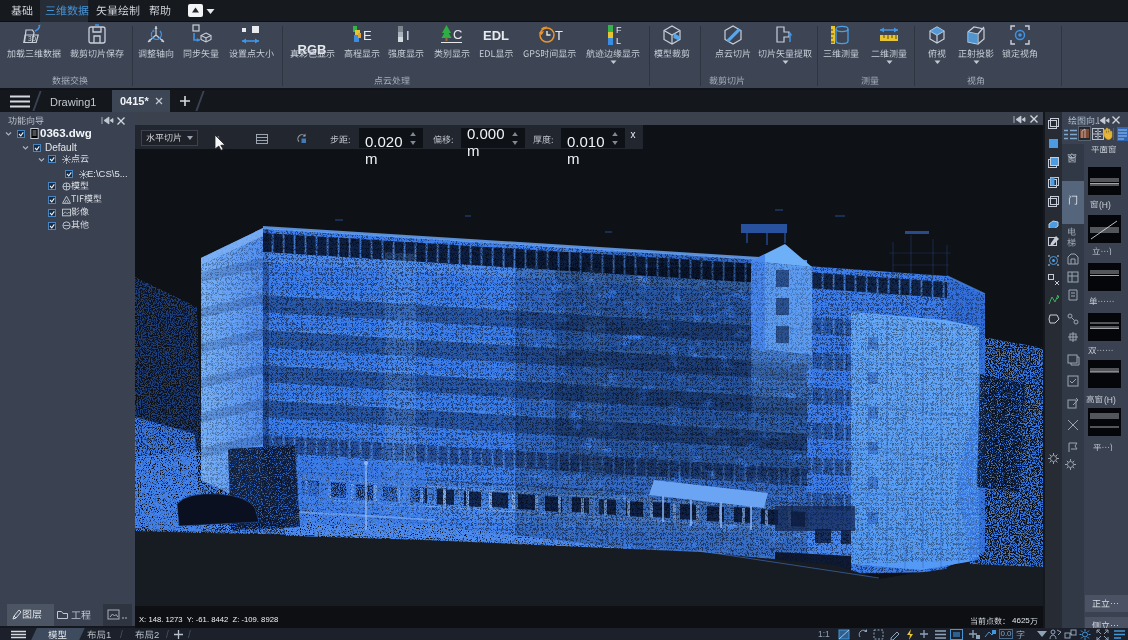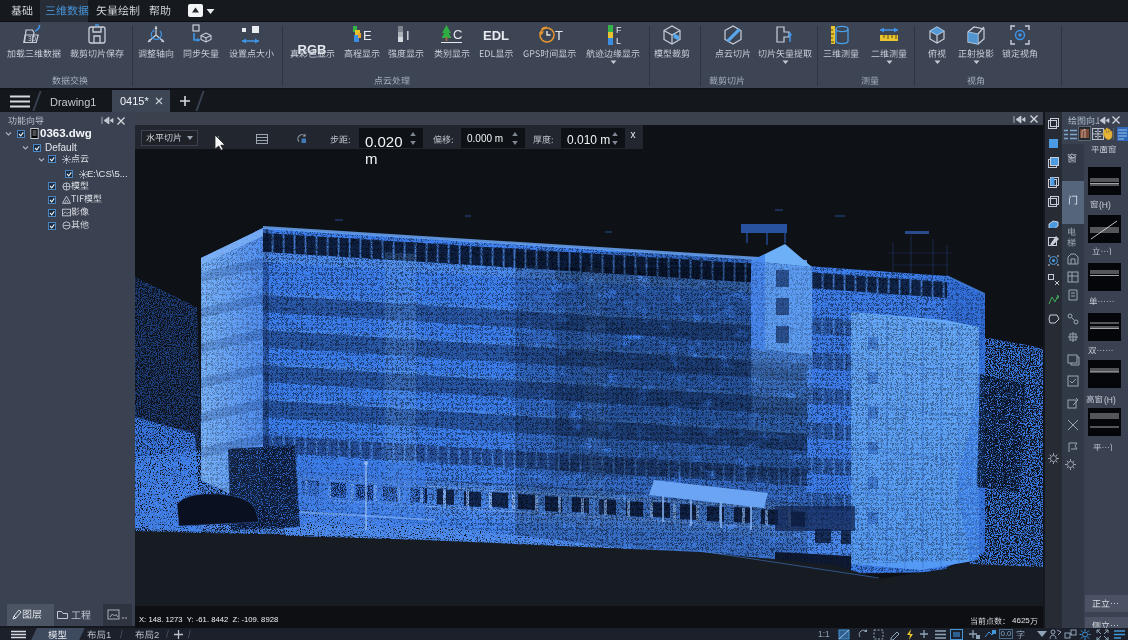--- a/index.html
+++ b/index.html
@@ -535,21 +535,21 @@
       <use href="#u89d2" transform="translate(3000,880) scale(1,-1)"></use>
     </svg>
   </div>
 <div class="ab" style="left:0px;top:90px;width:1128px;height:22px;background:#14171c"></div>
 <svg class="ab" style="left:10px;top:95px" width="20" height="13">
     <path d="M0 1.5h20M0 6.5h20M0 11.5h20" stroke="#d6dae0" stroke-width="1.8"></path>
   </svg>
 <div class="ab" style="left:36px;top:91px;width:2px;height:20px;background:#3a4352;transform:skewX(-20deg)"></div>
 <div class="ab" style="left:50px;top:96px;width:60px;height:12px;color:#c3c9d1;font-size:11px">Drawing1</div>
 <div class="ab" style="left:112px;top:90px;width:58px;height:22px;background:#3d4655"></div>
-<div class="ab" style="left:120px;top:95px;width:40px;height:12px;color:#f0f3f6;font-size:11px;font-weight:normal">0415*</div>
+<div class="ab" style="left:120px;top:95px;width:40px;height:12px;color:#f0f3f6;font-size:11px;font-weight:bold">0415*</div>
 <svg class="ab" style="left:155px;top:97px" width="8" height="8">
     <path d="M1 1l6 6M7 1l-6 6" stroke="#c3c9d1" stroke-width="1.2"></path>
   </svg>
 <svg class="ab" style="left:179px;top:95px" width="12" height="12">
     <path d="M6 1v10M1 6h10" stroke="#d6dae0" stroke-width="1.6"></path>
   </svg>
 <div class="ab" style="left:199px;top:91px;width:2px;height:20px;background:#3a4352;transform:skewX(-20deg)"></div>
 <div class="ab" style="left:0px;top:112px;width:135px;height:514px;background:#3a4150"></div>
 <svg style="position:absolute;left:8px;top:116px;" width="36.0" height="9" viewBox="0 0 4000 1000" fill="#c6ccd5">
     <use href="#u529f" transform="translate(0,880) scale(1,-1)"></use>
@@ -928,32 +928,32 @@
 <svg class="ab" style="left:409px;top:131px" width="8" height="15">
     <path d="M4 1L6.8 5H1.2z" fill="#7f8894"></path>
     <path d="M4 14L1.2 10h5.6z" fill="#7f8894"></path>
   </svg>
 <svg style="position:absolute;left:433px;top:134.5px;" width="20.5" height="9" viewBox="0 0 2278 1000" fill="#c3c9d2">
     <use href="#u504f" transform="translate(0,880) scale(1,-1)"></use>
     <use href="#u79fb" transform="translate(1000,880) scale(1,-1)"></use>
     <use href="#u3a" transform="translate(2000,880) scale(1,-1)"></use>
   </svg>
 <div class="ab" style="left:461px;top:128px;width:64px;height:20px;background:#0e1116"></div>
-<div class="ab" style="left:467px;top:133px;width:44px;height:11px;color:#f0f3f6;font-size:10px">0.000 m</div>
+<div class="ab" style="left:467px;top:125px;width:44px;height:11px;color:#f0f3f6;font-size:15px">0.000 m</div>
 <svg class="ab" style="left:511px;top:131px" width="8" height="15">
     <path d="M4 1L6.8 5H1.2z" fill="#7f8894"></path>
     <path d="M4 14L1.2 10h5.6z" fill="#7f8894"></path>
   </svg>
 <svg style="position:absolute;left:533px;top:134.5px;" width="20.5" height="9" viewBox="0 0 2278 1000" fill="#c3c9d2">
     <use href="#u539a" transform="translate(0,880) scale(1,-1)"></use>
     <use href="#u5ea6" transform="translate(1000,880) scale(1,-1)"></use>
     <use href="#u3a" transform="translate(2000,880) scale(1,-1)"></use>
   </svg>
 <div class="ab" style="left:561px;top:128px;width:64px;height:20px;background:#0e1116"></div>
-<div class="ab" style="left:567px;top:133px;width:44px;height:11px;color:#f0f3f6;font-size:12px">0.010 m</div>
+<div class="ab" style="left:567px;top:133px;width:44px;height:11px;color:#f0f3f6;font-size:15px">0.010 m</div>
 <svg class="ab" style="left:611px;top:131px" width="8" height="15">
     <path d="M4 1L6.8 5H1.2z" fill="#7f8894"></path>
     <path d="M4 14L1.2 10h5.6z" fill="#7f8894"></path>
   </svg>
 <div class="ab" style="left:627px;top:129px;width:12px;height:14px;color:#e6eaef;font-size:10px;text-align:center">x</div>
 <div class="ab" style="left:216px;top:133px;width:10px;height:11px;color:#8a93a0;font-size:9px">↑</div>
 <svg class="ab" style="left:214px;top:134px" width="12" height="17">
     <path d="M1 1l10 10-4.2.3 2.4 4-2.2 1-2.2-4.2L1 15z" fill="#f5f7f9" stroke="#222" stroke-width="0.8"></path>
   </svg>
 <div class="ab" style="left:139px;top:615px;width:135px;height:9px;color:#eef1f5;font-size:8px;transform:scale(0.96,1);transform-origin:0 0;white-space:nowrap">X: 148. 1273&nbsp;&nbsp;Y: -61. 8442&nbsp;&nbsp;Z: -109. 8928</div>

